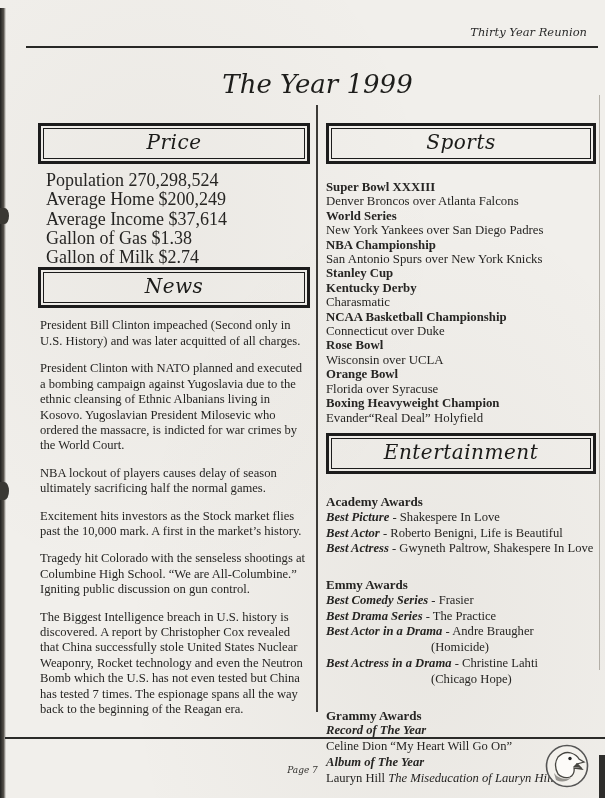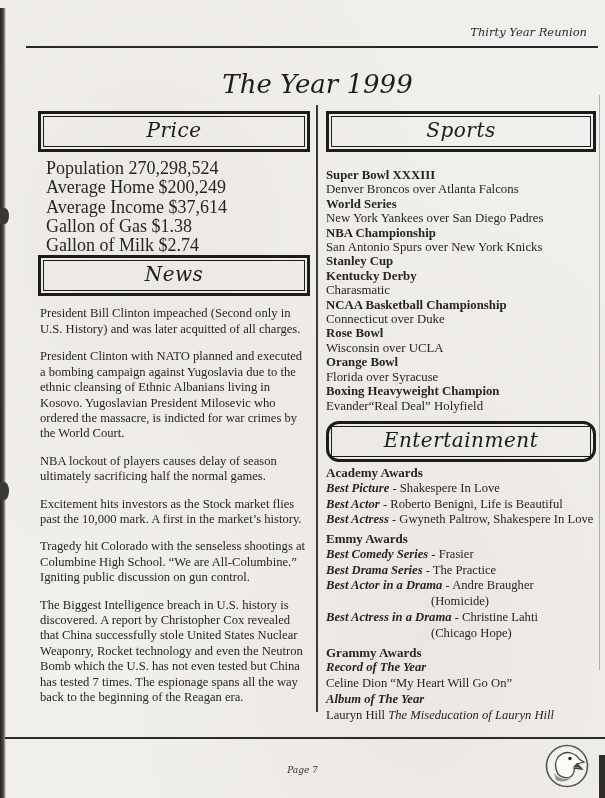--- a/index.html
+++ b/index.html
@@ -22,21 +22,21 @@
   .scan-corner-mark { position:absolute; right:0; top:755px; width:6px; height:43px; background:#2e2d2b; }
 
   
   .reunion-label { position:absolute; top:25px; right:18px; font-style:italic;
     font-family:"DejaVu Serif", serif; font-size:11.5px; color:#2b2b2b; }
   .top-rule { position:absolute; top:46px; left:26px; right:7px; height:2px; background:#282826; }
   .page-title { position:absolute; top:54px; left:0; width:100%; margin:15px; text-align:center;
     font-family:"DejaVu Serif", serif; font-style:italic; font-weight:500; font-size:26px; color:#1d1d1b; }
 
   
-  .columns { position:absolute; top:111px; left:38px; width:558px; display:flex; }
+  .columns { position:absolute; top:123px; left:38px; width:558px; display:flex; }
   .col-left  { width:272px; }
   .col-spacer { width:16px; }
   .col-right { width:270px; }
   .column-divider { position:absolute; left:316px; top:105px; height:607px; width:1.5px; background:#3c3a37; }
 
   
   .section-box { border:3px solid #1c1c1c; padding:2px; }
   .section-box-inner { border:1px solid #1c1c1c; text-align:center;
     font-family:"DejaVu Serif", serif; font-style:italic; font-size:20px;
     letter-spacing:0.5px; padding:1px 0 4px; color:#1b1b19; }
@@ -48,23 +48,23 @@
   .news-box { margin-top:0px; }
   .news-paragraphs { padding-left:2px; }
   .news-paragraphs p { margin:12px 0 0 0; font-size:12.6px; line-height:15.4px; color:#262523; }
   .news-paragraphs p:first-child { margin-top:10px; }
 
   
   .sports-list { margin-top:16px; font-size:12.8px; line-height:14.4px; color:#262523; }
   .sport-event { font-weight:bold; }
 
   
-  .entertainment-box { margin-top:8px;border-radius:13px; }
+  .entertainment-box { margin-top:8px; }
   .entertainment-groups { font-size:12.6px; line-height:15.8px; color:#262523; }
-  .award-group { margin-top:3px; }
+  .award-group { margin-top:20px; }
   .group-title { font-weight:bold; font-size:13px; }
   .award-category { font-weight:bold; font-style:italic; }
   .award-extra { padding-left:105px; }
   .award-winner-line .italic { font-style:italic; }
 
   
   .footer-rule { position:absolute; top:737px; left:5px; right:0; height:2px; background:#2b2b29; }
   .page-label { position:absolute; top:765px; left:0; width:100%; text-align:center;
     font-family:"DejaVu Serif", serif; font-style:italic; font-size:9px; color:#33322f; }
   .eagle-logo { position:absolute; top:743px; right:15px; width:46px; height:46px; }

